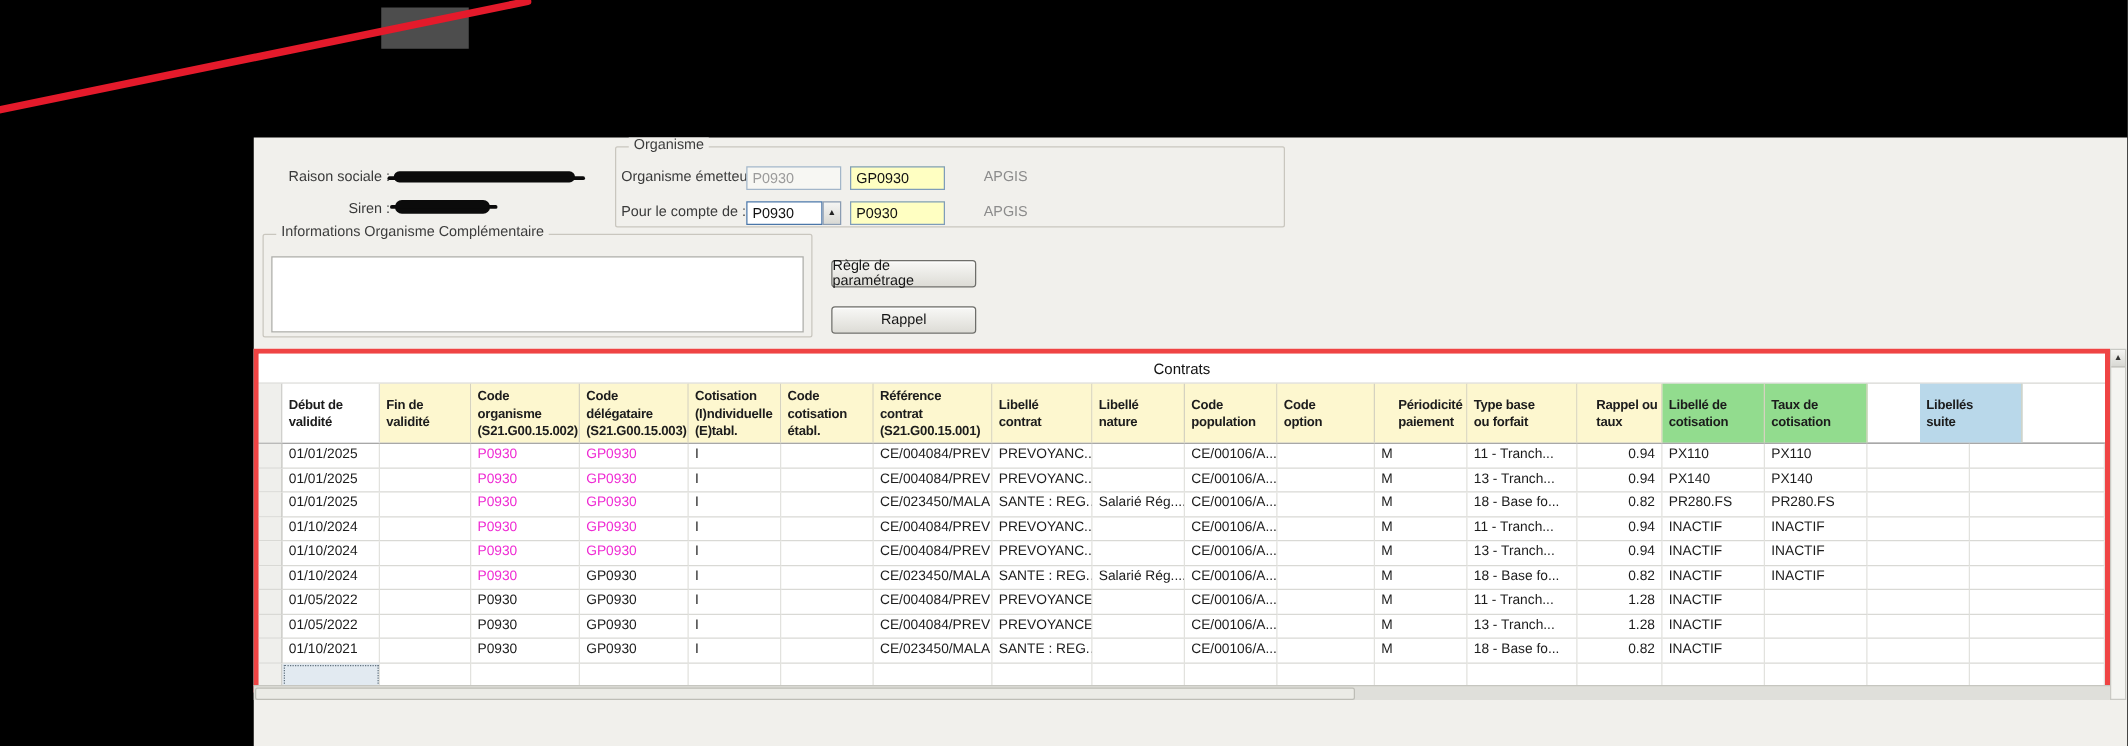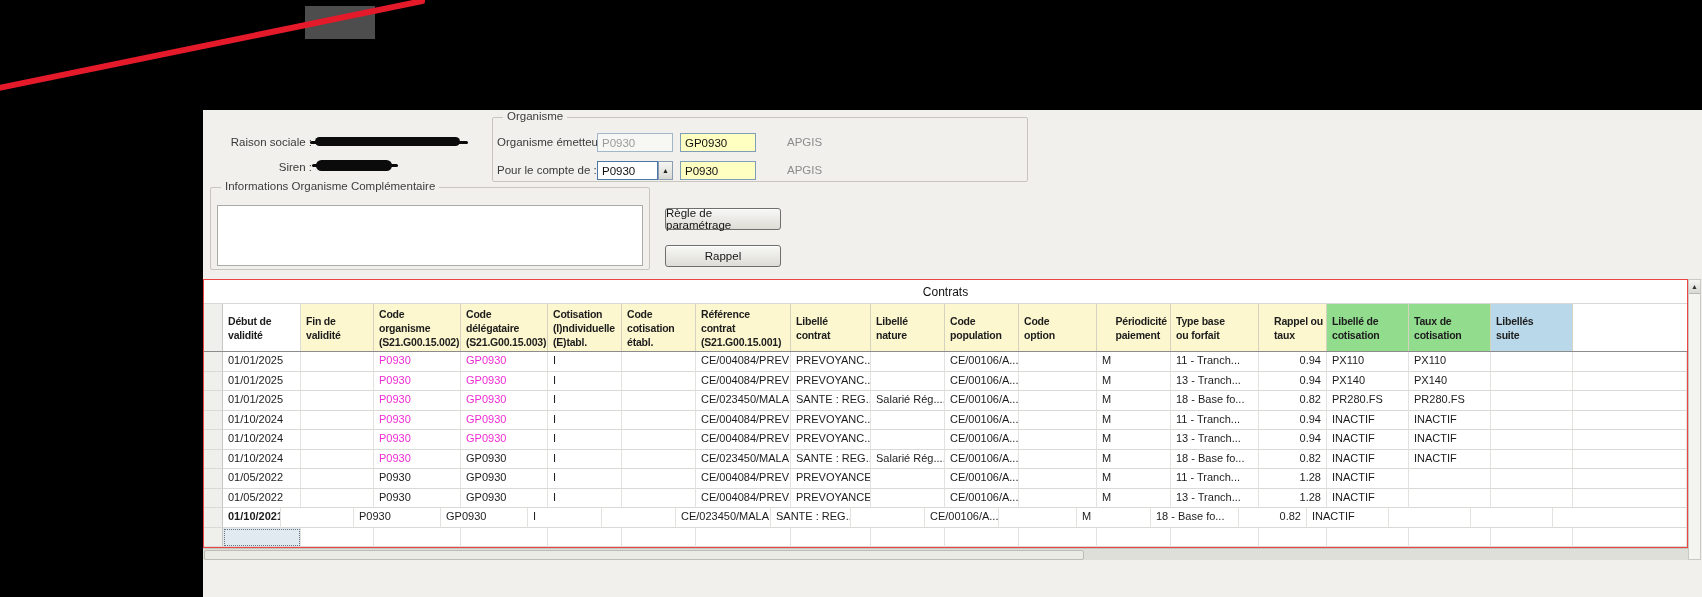--- a/index.html
+++ b/index.html
@@ -28,21 +28,21 @@
         background:linear-gradient(#f5f5f3,#d9d9d4);font-size:7px;color:#222;
         display:flex;align-items:center;justify-content:center;cursor:default;}
   .gray-val{position:absolute;font-size:11.5px;color:#8c8c8c;}
   .memo{position:absolute;background:#fff;border:1px solid #ababa6;}
   .btn{position:absolute;width:116px;height:22px;border:1px solid #6e6e6a;border-radius:3px;
        background:linear-gradient(#f8f8f6,#dddcd6);font-size:11.5px;color:#151515;
        display:flex;align-items:center;justify-content:center;cursor:default;
        box-shadow:inset 0 1px 0 #fff;}
   
   .contrats{position:absolute;left:203px;top:279px;width:1485px;background:#fff;
-            border:1px solid #ef4444;}
+            border:4px solid #ef4444;}
   .caption{height:23px;display:flex;align-items:center;justify-content:center;
            font-size:12px;color:#111;background:#fff;}
   .thead{display:flex;height:49px;border-bottom:1px solid #8c8c8c;border-top:1px solid #d8d8d4;}
   .hcell{font-size:10.5px;font-weight:bold;line-height:14px;padding:2px 3px 2px 5px;
          white-space:pre-line;overflow:hidden;display:flex;align-items:center;
          border-right:1px solid #d5d2c0;letter-spacing:-0.2px;}
   .hcell.tr{justify-content:flex-end;text-align:left;}
   .bg-yellow{background:#fdf7cf;}
   .bg-green{background:#92dc8e;}
   .bg-blue{background:#b9d8ea;}
@@ -140,21 +140,21 @@
         <div class="hcell bg-yellow tr" style="width: 74px;">Périodicité
 paiement</div>
         <div class="hcell bg-yellow" style="width: 88px;">Type base
 ou forfait</div>
         <div class="hcell bg-yellow tr" style="width: 68px;">Rappel ou
 taux</div>
         <div class="hcell bg-green" style="width: 82px;">Libellé de
 cotisation</div>
         <div class="hcell bg-green" style="width: 82px;">Taux de
 cotisation</div>
-        <div class="hcell bg-blue" style="width: 82px;">Libellés
+        <div class="hcell bg-blue" style="width: 82px; margin-left: 42px;">Libellés
 suite</div>
       </div>
     <div>
         <div class="trow">
           <div class="dcell gutter" style="width: 19px;"></div>
           <div class="dcell" style="width: 78px;">01/01/2025</div>
           <div class="dcell" style="width: 73px;"></div>
           <div class="dcell magenta" style="width: 87px;">P0930</div>
           <div class="dcell magenta" style="width: 87px;">GP0930</div>
           <div class="dcell" style="width: 74px;">I</div>
@@ -314,21 +314,21 @@
           <div class="dcell" style="width: 74px;">M</div>
           <div class="dcell" style="width: 88px;">13 - Tranch...</div>
           <div class="dcell tr" style="width: 68px;">1.28</div>
           <div class="dcell" style="width: 82px;">INACTIF</div>
           <div class="dcell" style="width: 82px;"></div>
           <div class="dcell" style="width: 82px;"></div>
           <div class="dcell" style="flex: 1 1 0%;"></div>
         </div>
         <div class="trow">
           <div class="dcell gutter" style="width: 19px;"></div>
-          <div class="dcell" style="width: 58px; font-weight: bold;">01/10/2021</div>
+          <div class="dcell" style="width: 78px;">01/10/2021</div>
           <div class="dcell" style="width: 73px;"></div>
           <div class="dcell" style="width: 87px;">P0930</div>
           <div class="dcell" style="width: 87px;">GP0930</div>
           <div class="dcell" style="width: 74px;">I</div>
           <div class="dcell" style="width: 74px;"></div>
           <div class="dcell" style="width: 95px;">CE/023450/MALA</div>
           <div class="dcell" style="width: 80px;">SANTE : REG...</div>
           <div class="dcell" style="width: 74px;"></div>
           <div class="dcell" style="width: 74px;">CE/00106/A...</div>
           <div class="dcell" style="width: 78px;"></div>

